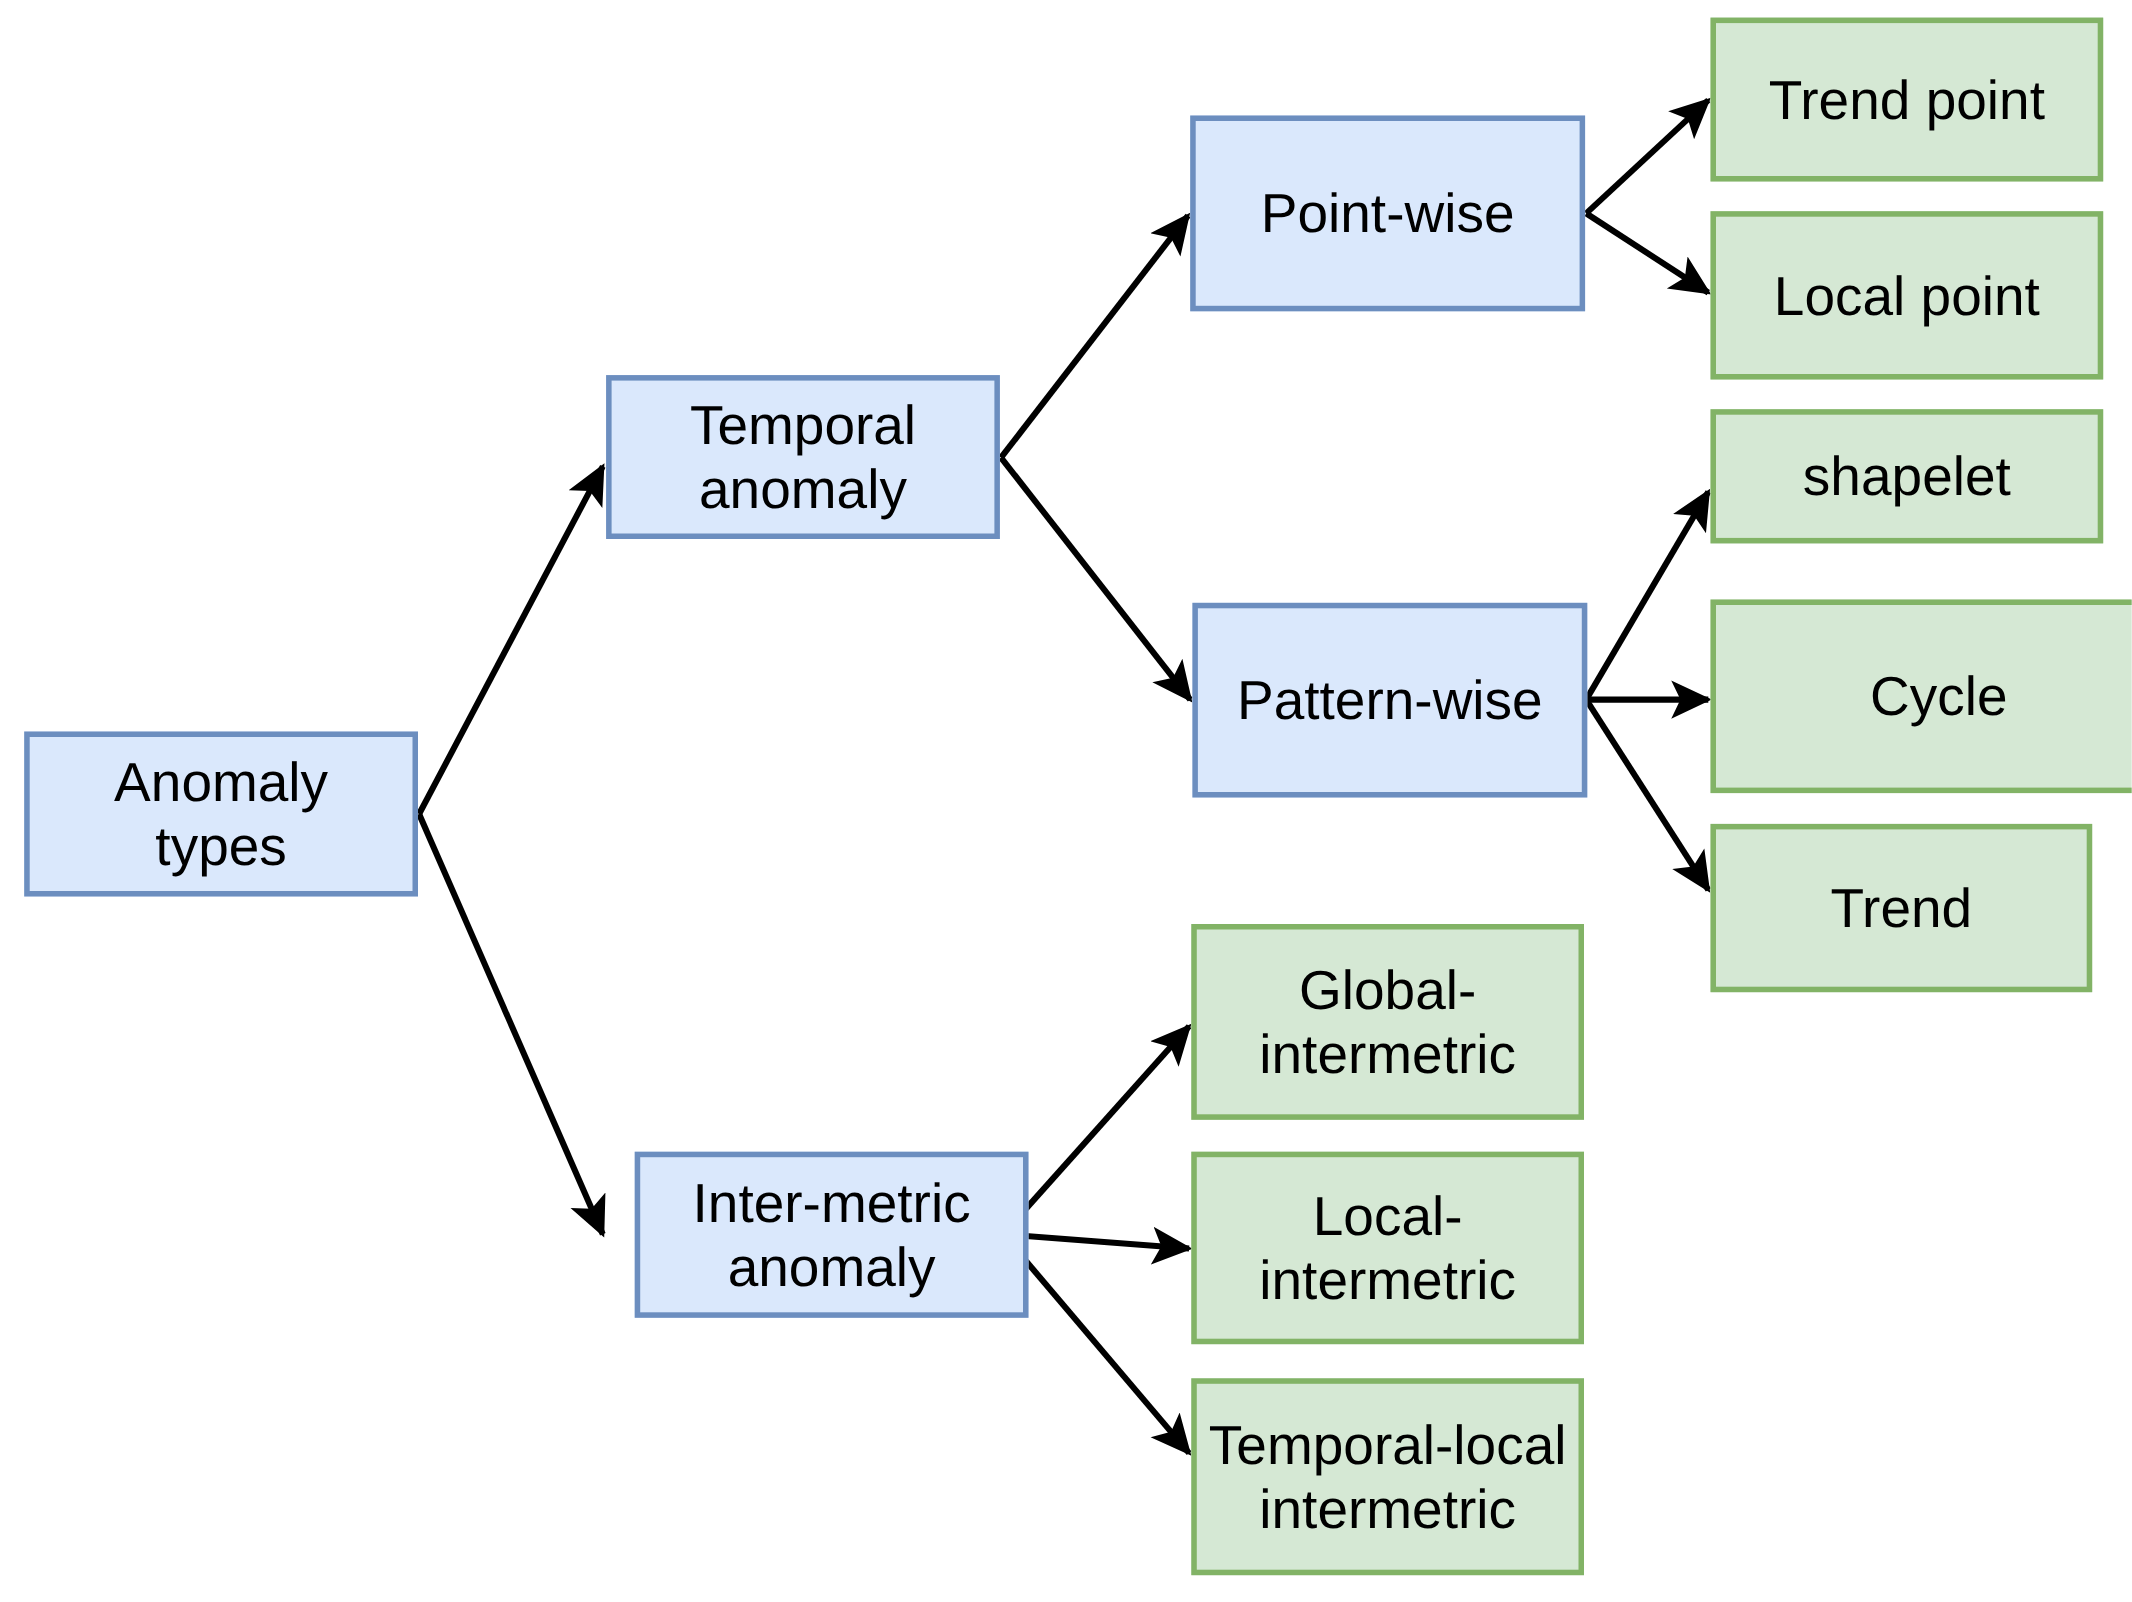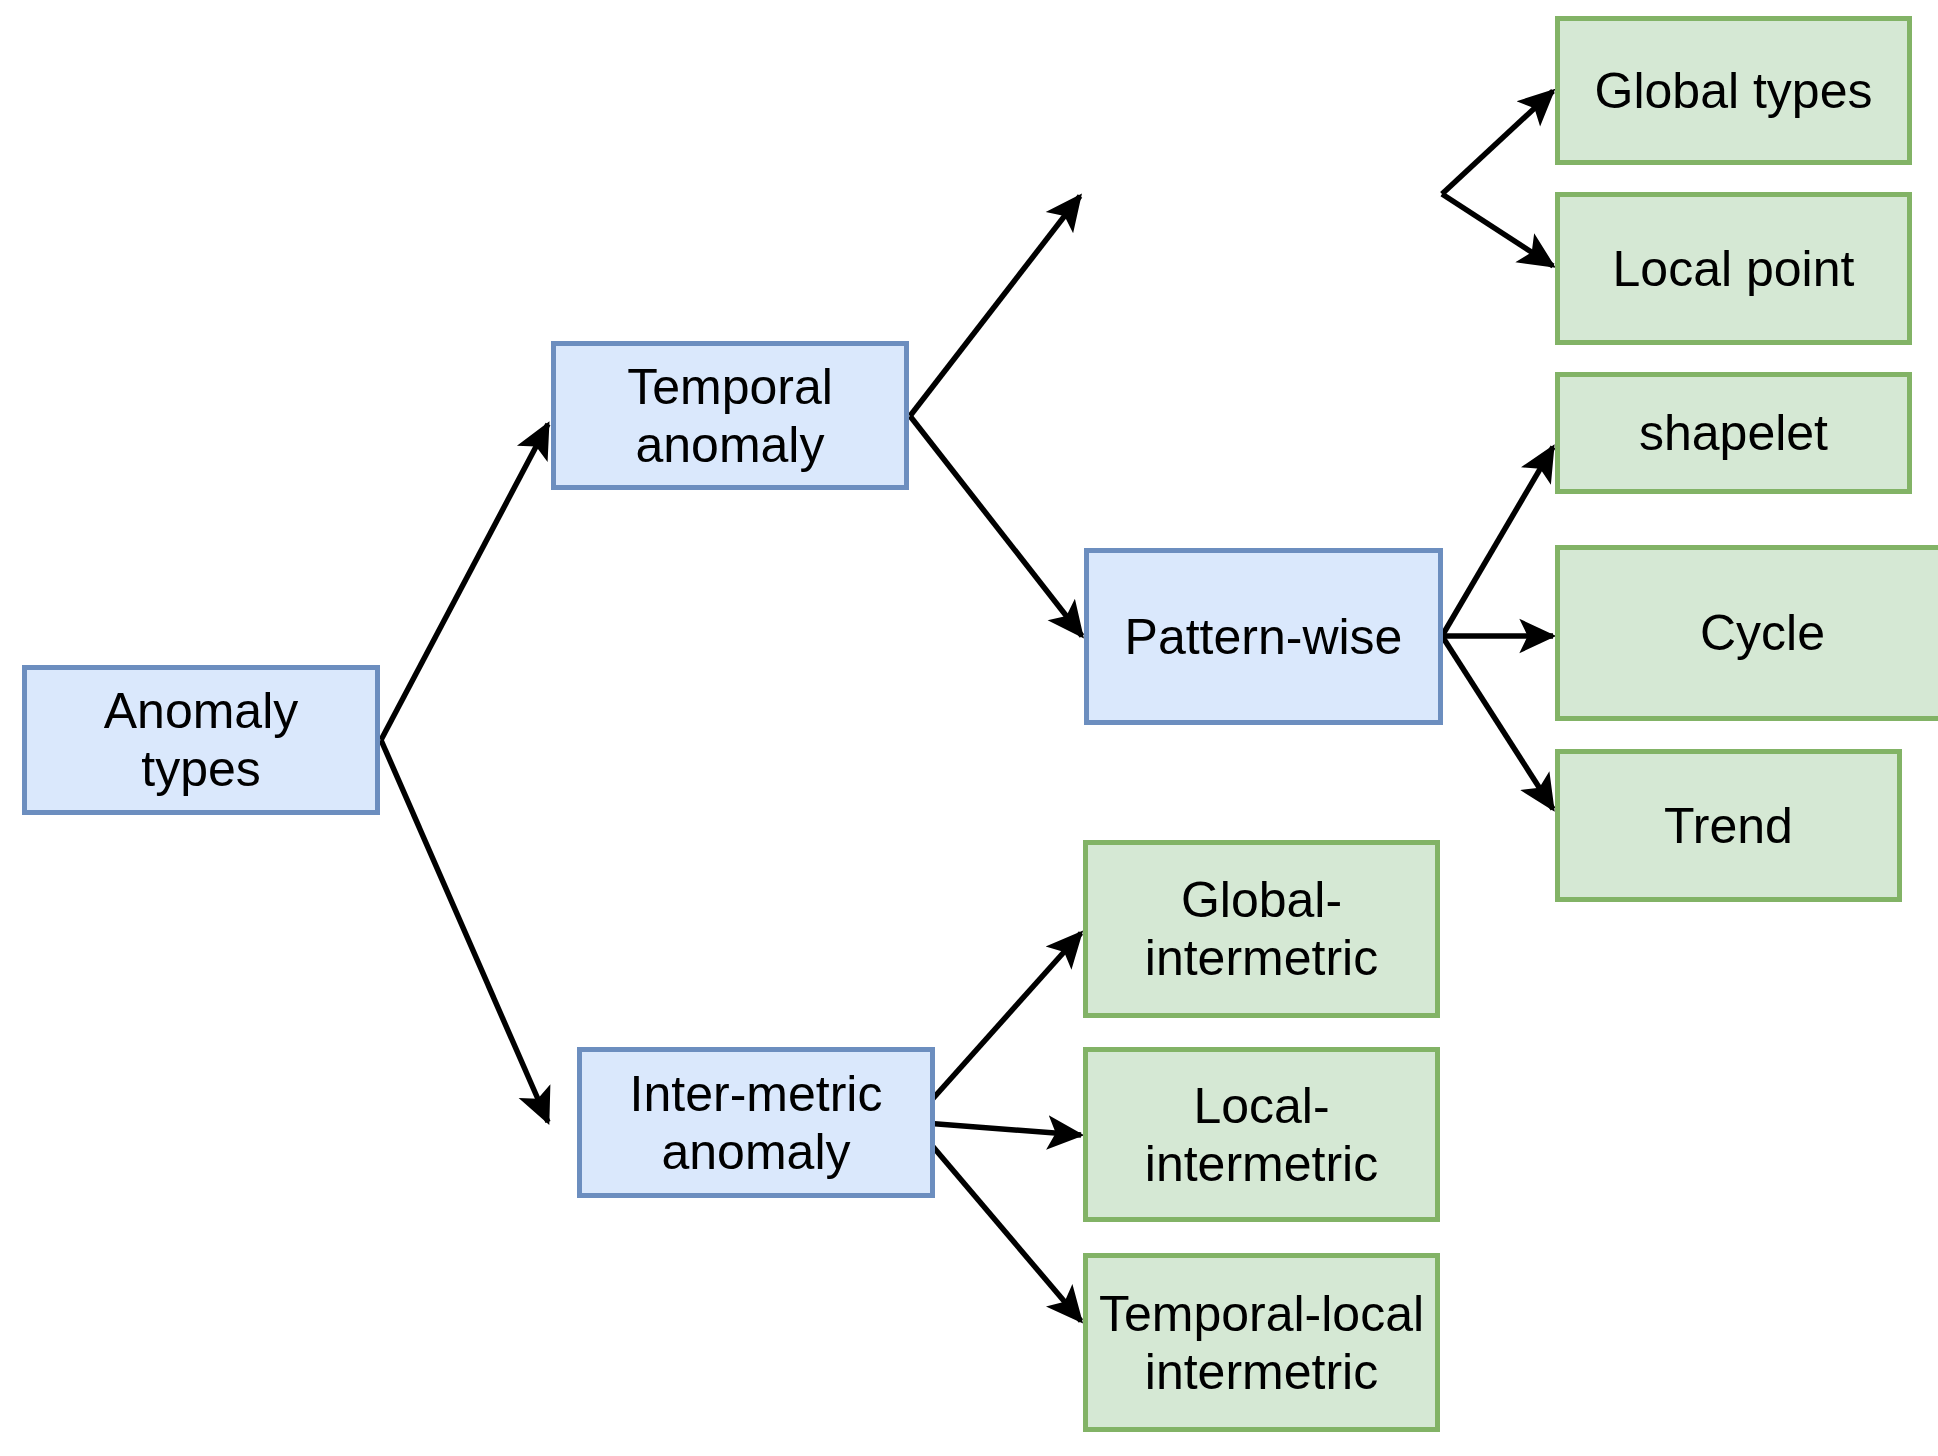--- a/index.html
+++ b/index.html
@@ -87,27 +87,30 @@
   </div>
 
   <div class="node blue" style="left:551px; top:341px; width:358px; height:149px;">
     <span>Temporal<br>anomaly</span>
   </div>
 
   <div class="node blue" style="left:553px; top:1047px; width:358px; height:151px;margin-left:24px;">
     <span>Inter-metric<br>anomaly</span>
   </div>
 
+  <div class="node blue" style="left:1082px; top:105px; width:359px; height:178px;">
+    <span>Point-wise</span>
+  </div>
 
   <div class="node blue" style="left:1084px; top:548px; width:359px; height:177px;">
     <span>Pattern-wise</span>
   </div>
 
   <div class="node green" style="left:1555px; top:16px; width:357px; height:149px;">
-    <span>Global types</span>
+    <span>Trend point</span>
   </div>
 
   <div class="node green" style="left:1555px; top:192px; width:357px; height:153px;">
     <span>Local point</span>
   </div>
 
   <div class="node green" style="left:1555px; top:372px; width:357px; height:122px;">
     <span>shapelet</span>
   </div>
 

